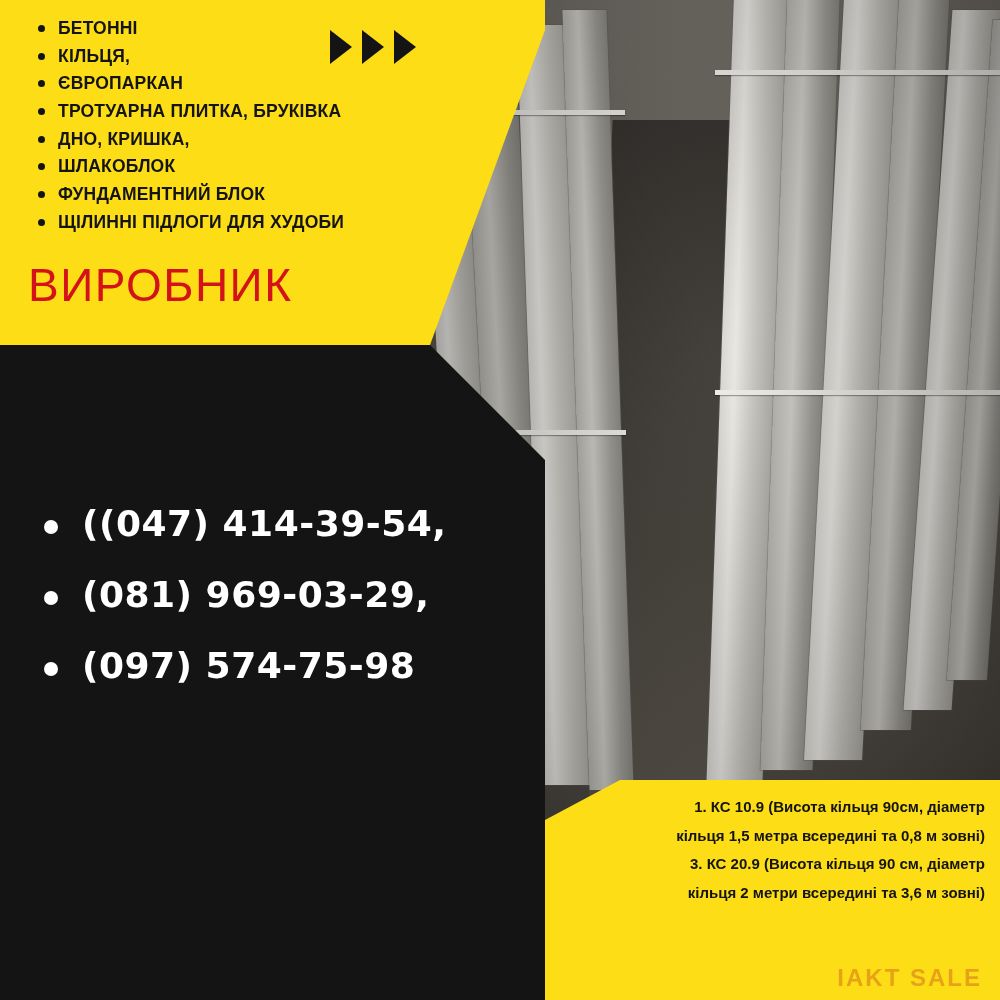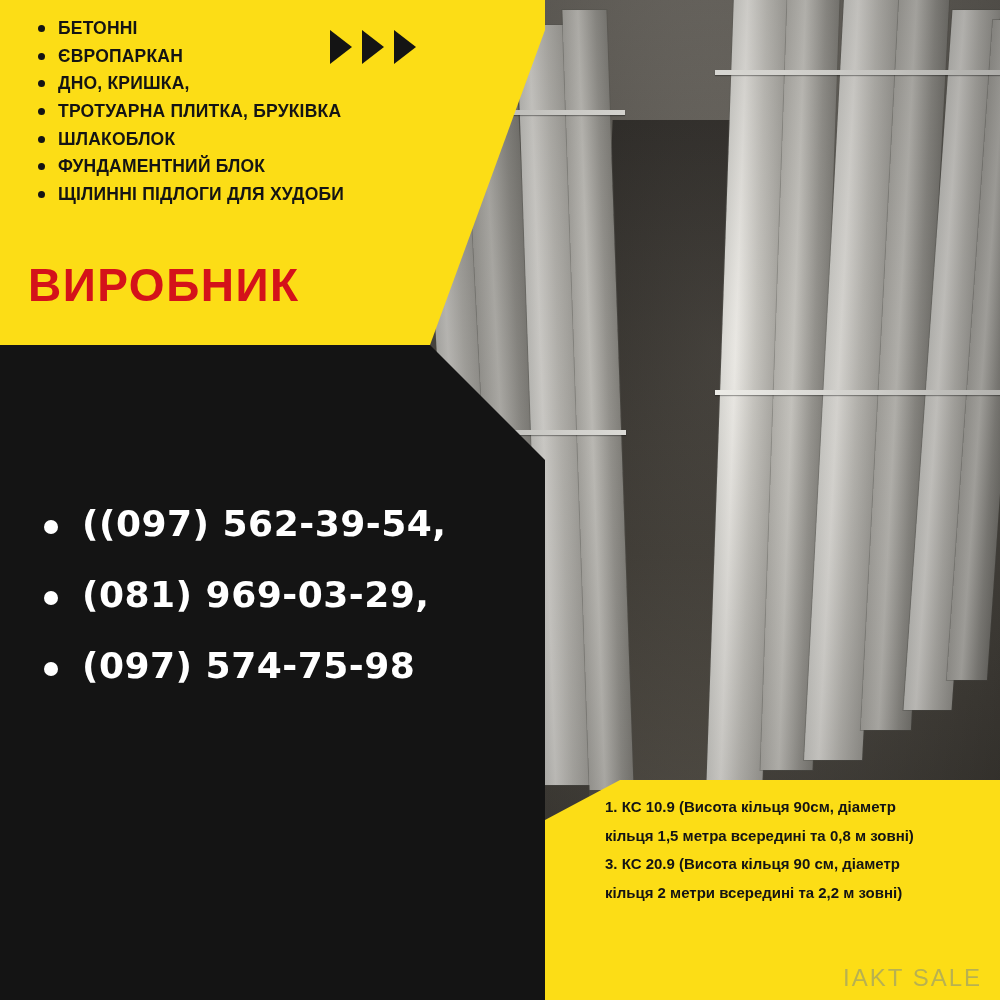--- a/index.html
+++ b/index.html
@@ -117,21 +117,21 @@
     height: 0;
     border-top: 17px solid transparent;
     border-bottom: 17px solid transparent;
     border-left: 22px solid #141414;
   }
   .vyrobnyk {
     position: absolute;
     left: 28px;
     top: 262px;
     font-size: 46px;
-    font-weight: bold;
+    font-weight: normal;
     color: #d4121a;
     letter-spacing: 1.5px;
     line-height: 1;
   }
 
   
   .black-panel {
     position: absolute;
     left: 0;
     top: 345px;
@@ -180,41 +180,41 @@
     clip-path: polygon(75px 0, 100% 0, 100% 100%, 0 100%, 0 40px);
   }
   .info-list {
     position: absolute;
     left: 60px;
     top: 16px;
     width: 380px;
     margin: 0;
     padding: 0;
     list-style: none;
-    text-align: left;
+    text-align: right;
   }
   .info-list li {
     font-size: 15px;
     font-weight: bold;
     color: #141414;
     line-height: 1.5;
     margin-bottom: 6px;
   }
   .watermark {
     position: absolute;
     right: 18px;
     bottom: 8px;
     display: flex;
     align-items: center;
     gap: 6px;
     opacity: .30;
     font-size: 24px;
-    font-weight: normal;
+    font-weight: bold;
     letter-spacing: 2px;
-    color: #1d4ed8;
+    color: #b91c1c;
   }
 </style>
 </head>
 <body>
 
 <div class="poster">
 
   <div class="photo">
     <div class="ground"></div>
     <div class="trenchdark"></div>
@@ -235,52 +235,53 @@
     <div class="strap" style="left:6px;   top:430px; width:190px;"></div>
     <div class="strap" style="left:285px; top:70px;  width:290px;"></div>
     <div class="strap" style="left:285px; top:390px; width:290px;"></div>
 
     <div class="photo-shade"></div>
   </div>
 
   <div class="yellow-panel">
     <ul class="feature-list">
       <li>БЕТОННІ</li>
+      <li>КІЛЬЦЯ,</li>
       <li>ЄВРОПАРКАН</li>
+      <li>ТРОТУАРНА ПЛИТКА, БРУКІВКА</li>
       <li>ДНО, КРИШКА,</li>
-      <li>ТРОТУАРНА ПЛИТКА, БРУКІВКА</li>
       <li>ШЛАКОБЛОК</li>
       <li>ФУНДАМЕНТНИЙ БЛОК</li>
       <li>ЩІЛИННІ ПІДЛОГИ ДЛЯ ХУДОБИ</li>
     </ul>
 
     <div class="arrows">
       <span class="tri"></span>
       <span class="tri"></span>
       <span class="tri"></span>
     </div>
 
     <div class="vyrobnyk">ВИРОБНИК</div>
   </div>
 
   <div class="black-panel">
     <ul class="phones">
-      <li>((097) 562-39-54,</li>
+      <li>((047) 414-39-54,</li>
       <li>(081) 969-03-29,</li>
       <li>(097) 574-75-98</li>
     </ul>
 
   </div>
 
   <div class="info-panel">
     <ul class="info-list">
       <li>1. КС 10.9 (Висота кільця 90см, діаметр</li>
       <li>кільця 1,5 метра всередині та 0,8 м зовні)</li>
       <li>3. КС 20.9 (Висота кільця 90 см, діаметр</li>
-      <li>кільця 2 метри всередині та 2,2 м зовні)</li>
+      <li>кільця 2 метри всередині та 3,6 м зовні)</li>
     </ul>
   </div>
 
   <div class="watermark">
     <span>IAKT SALE</span>
   </div>
 
 </div>
 
 </body></html>

